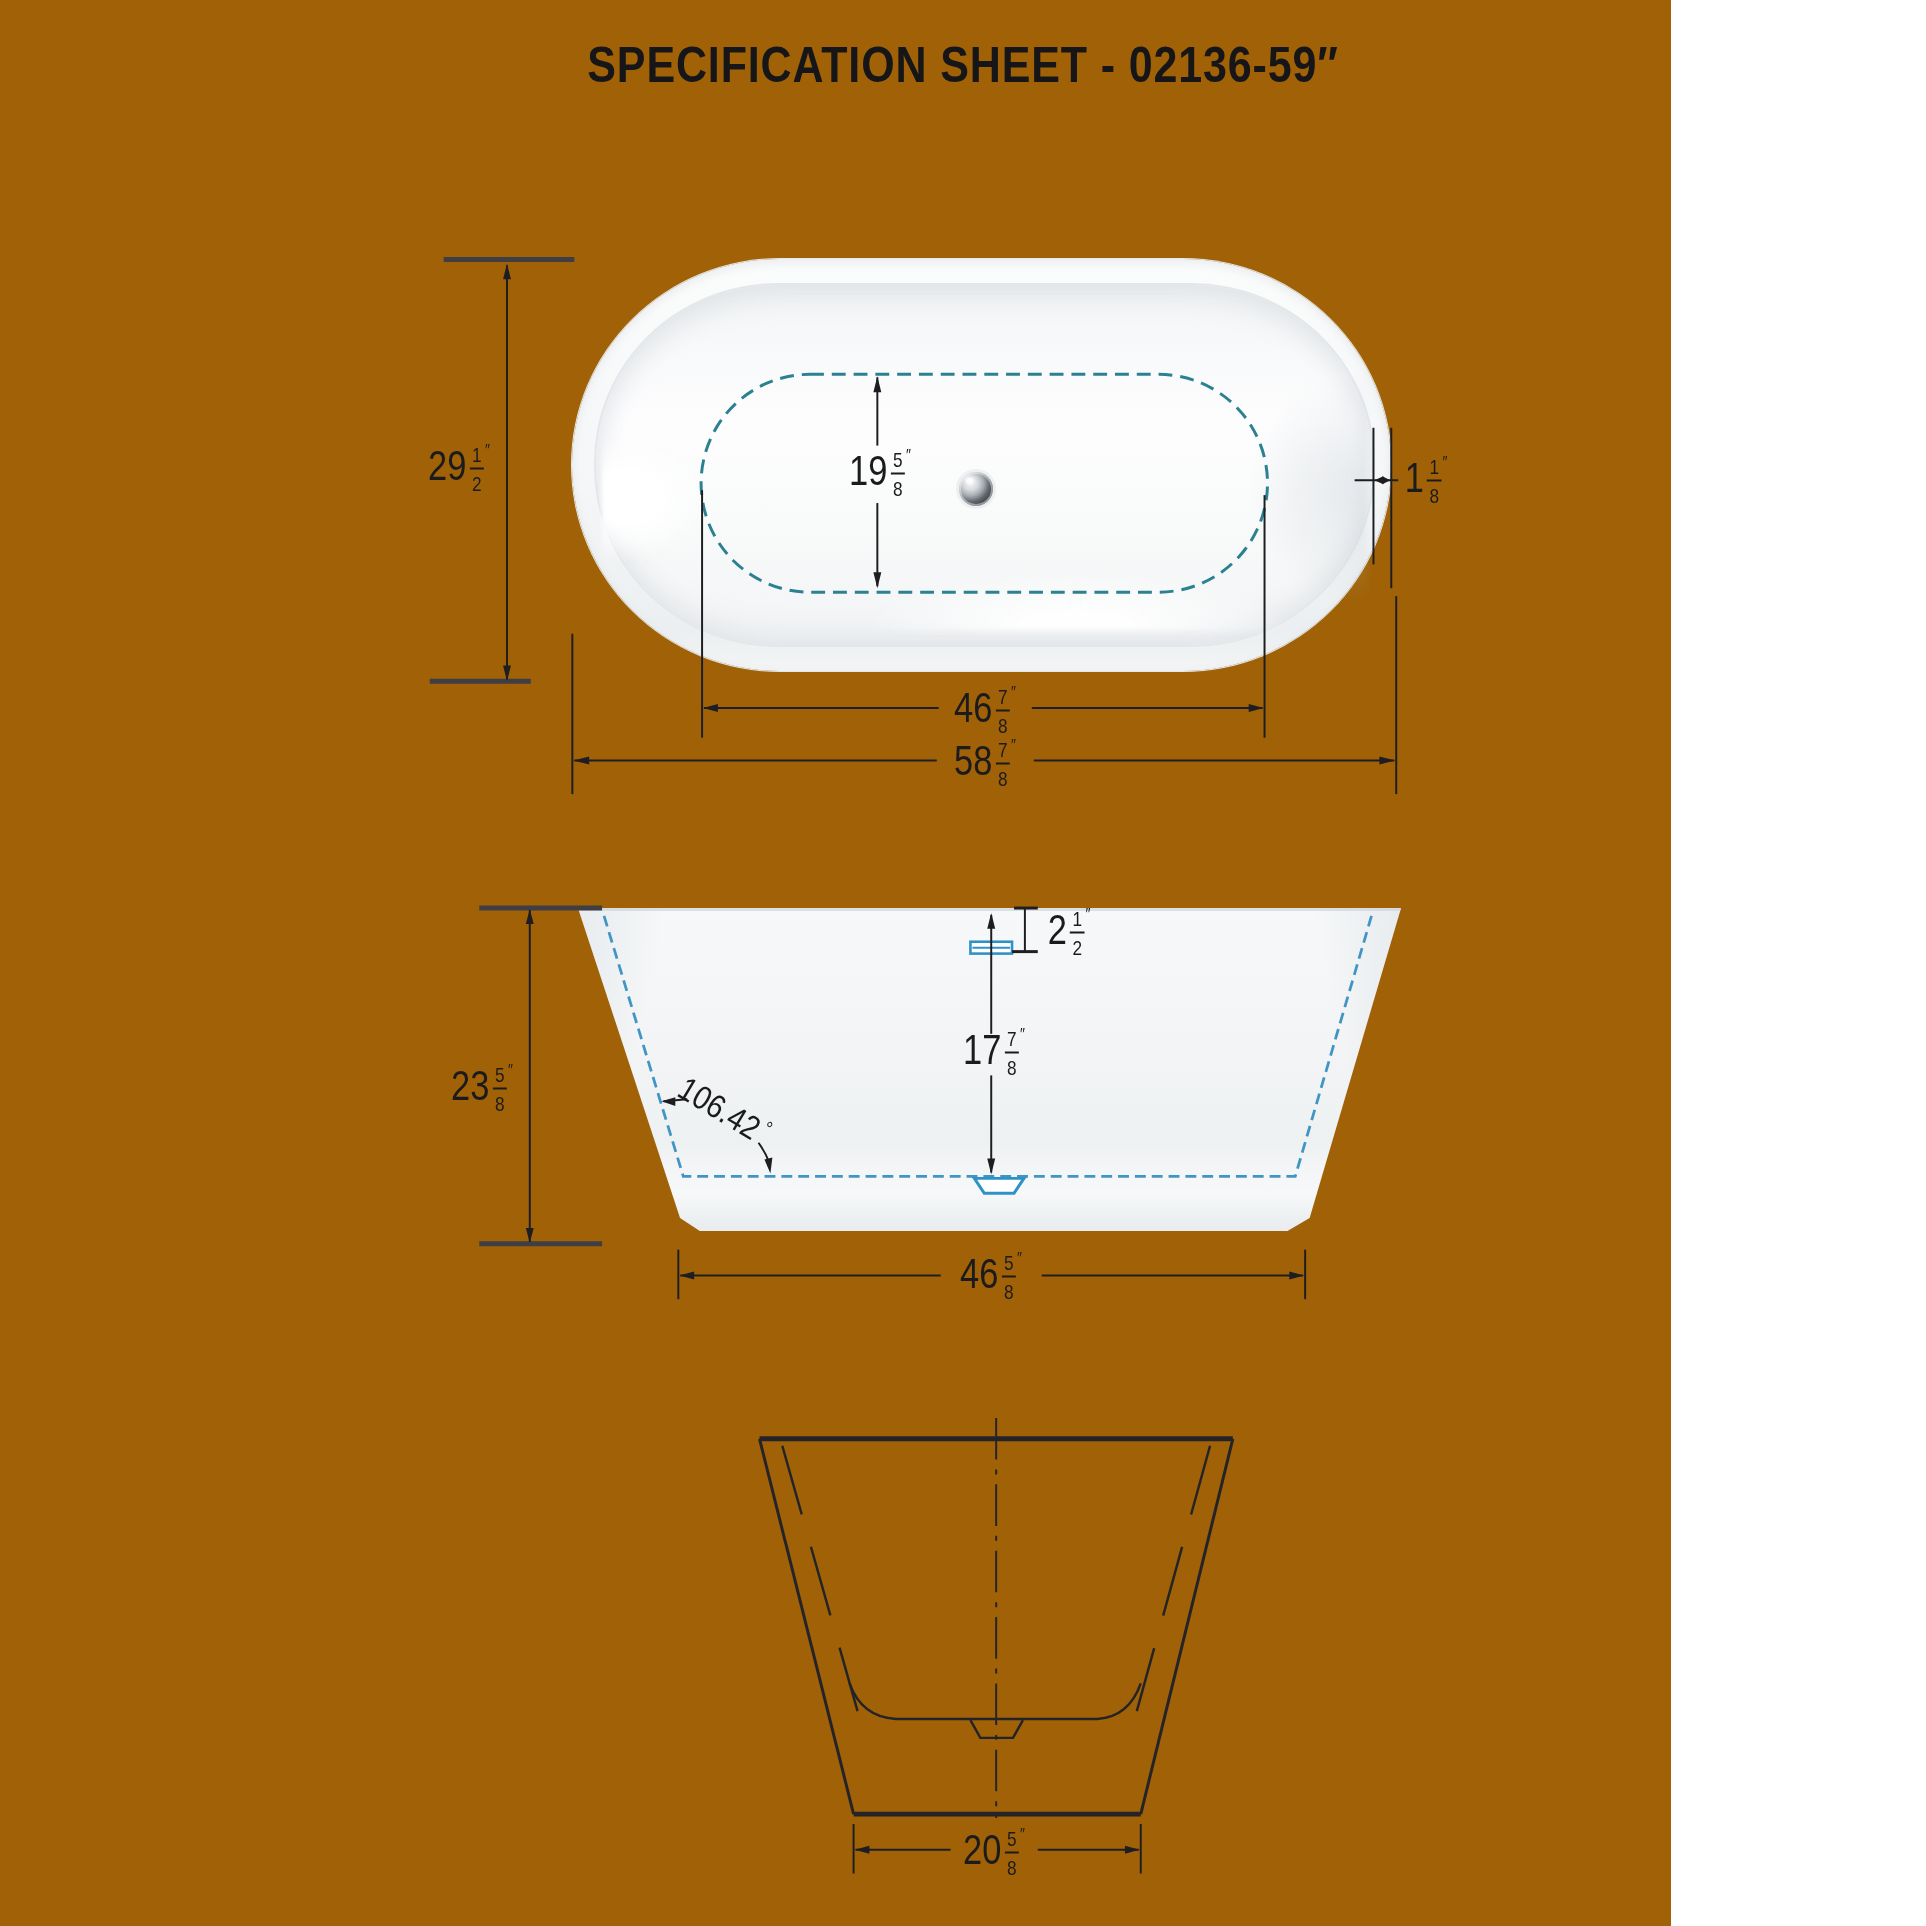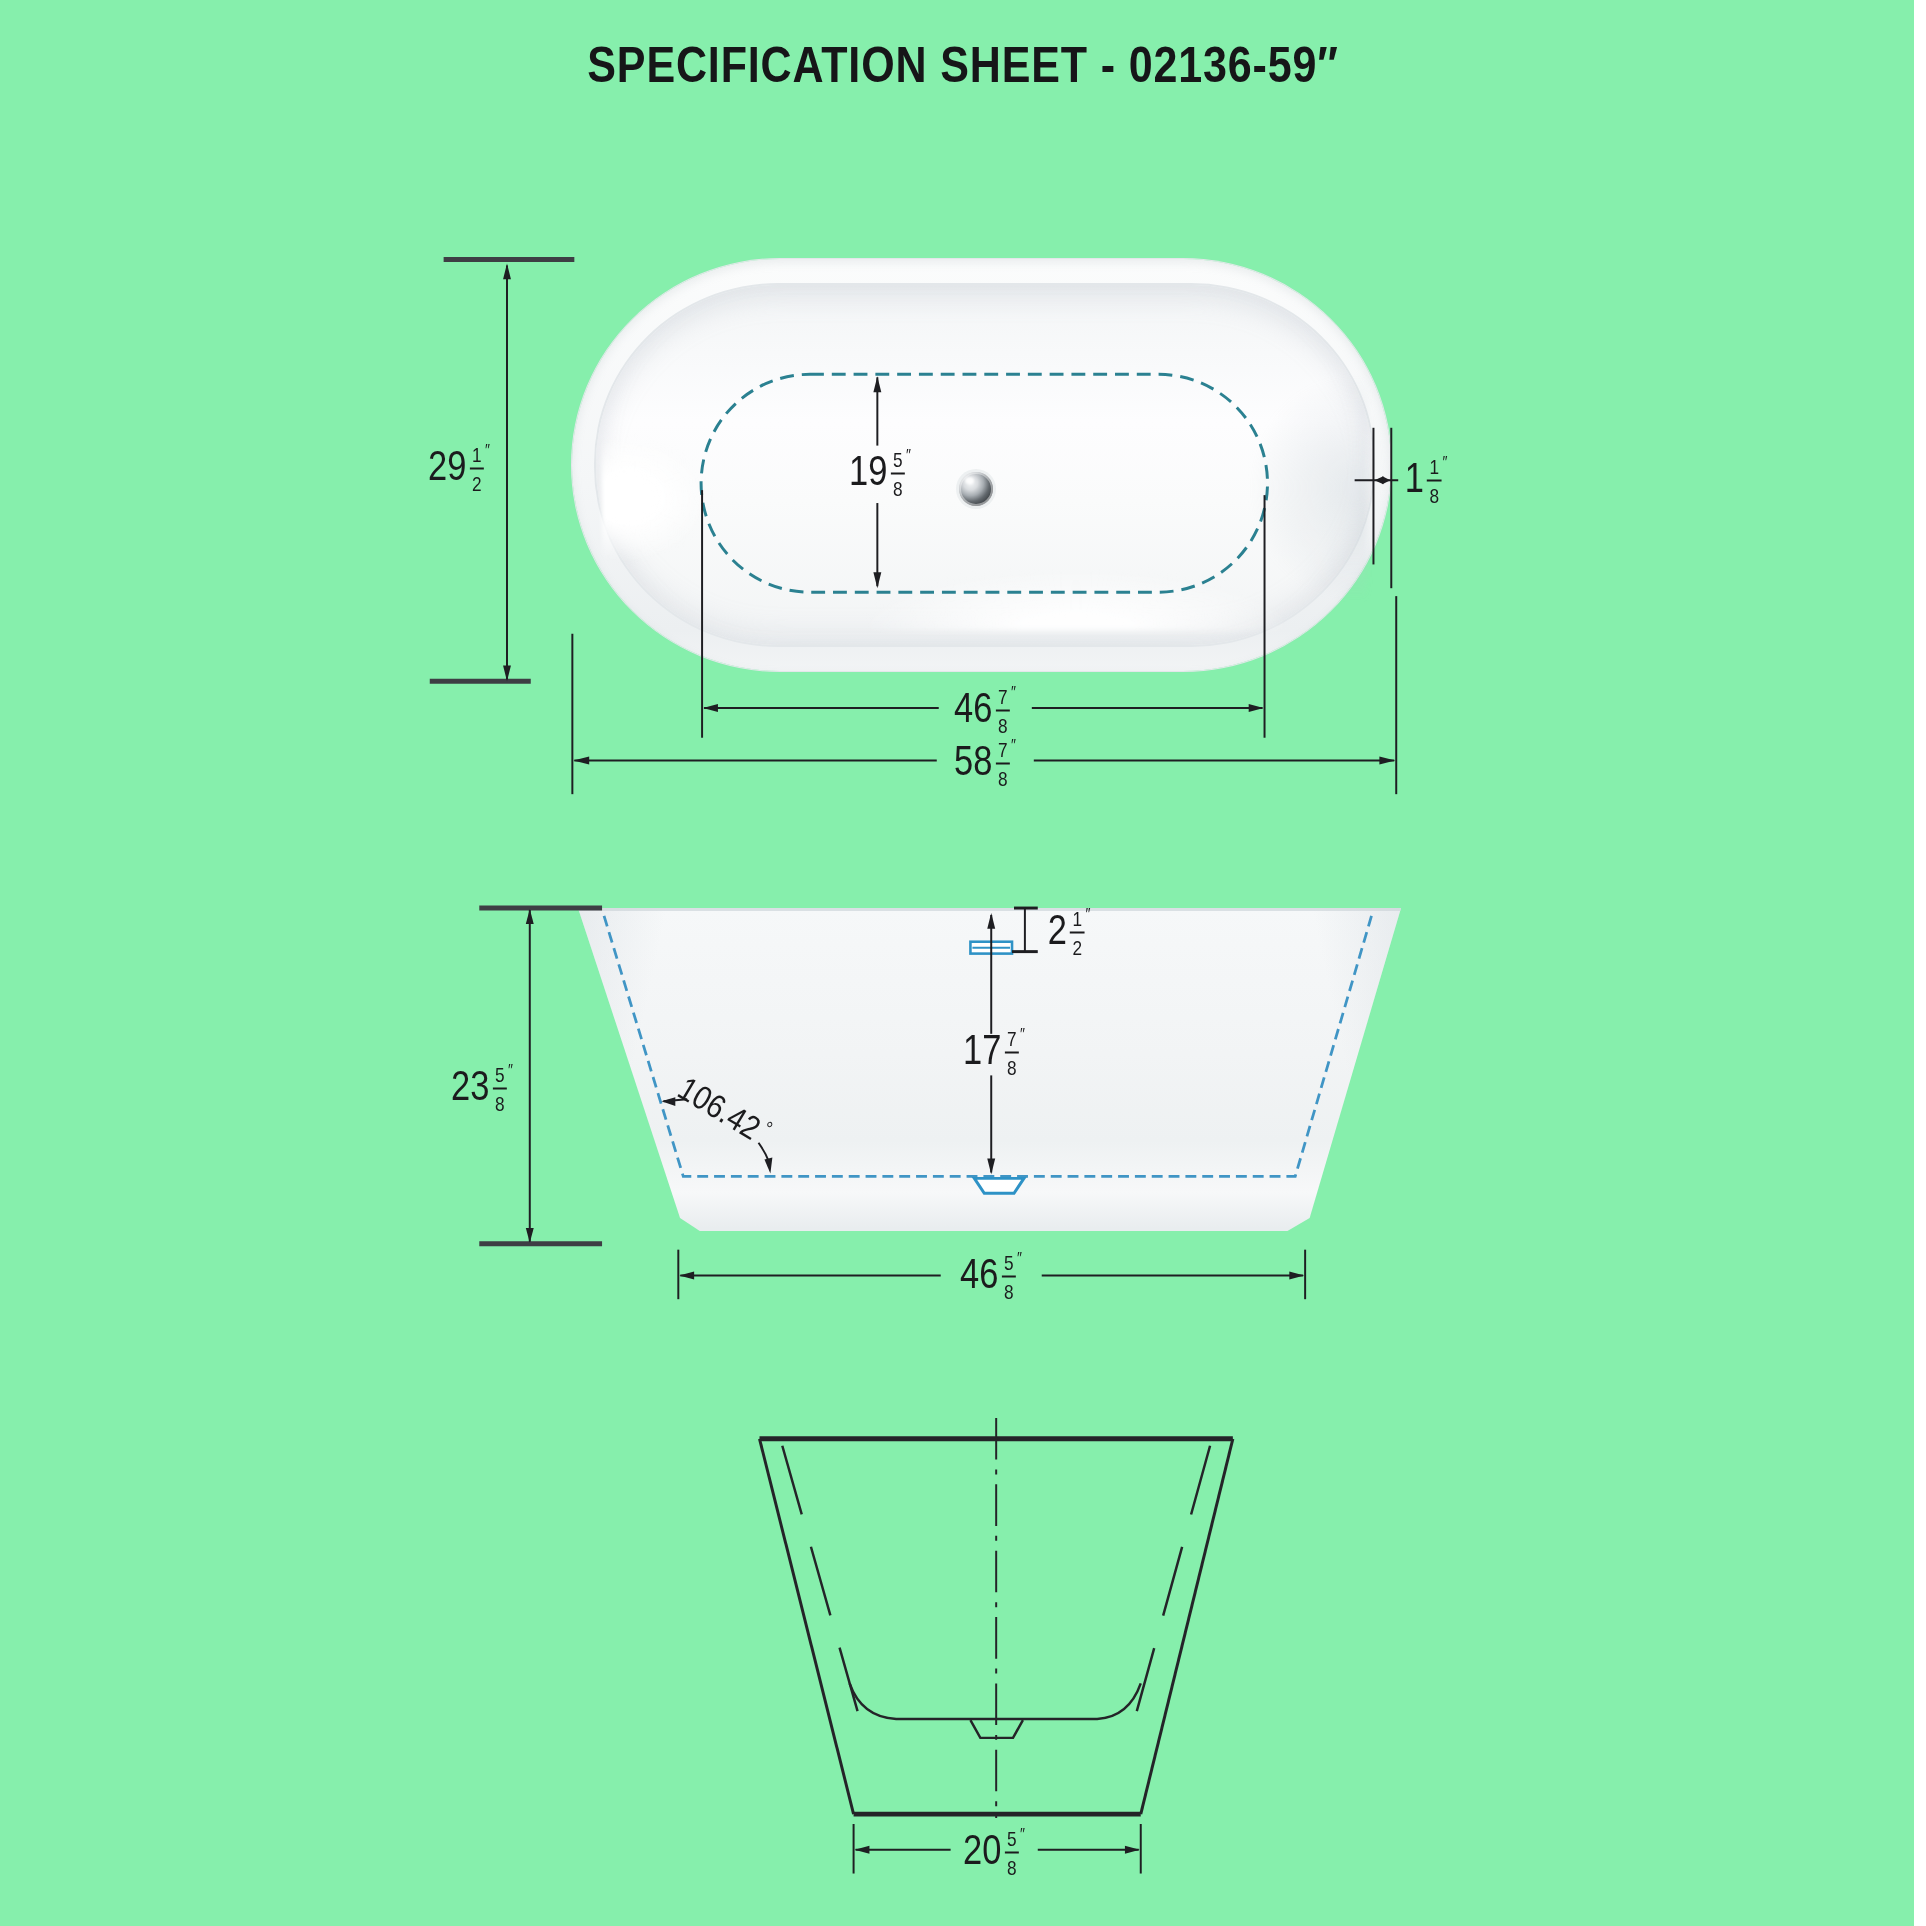--- a/index.html
+++ b/index.html
@@ -1,16 +1,16 @@
 <!DOCTYPE html>
 <html><head>
 <meta charset="utf-8">
 <style>
   html,body{margin:0;padding:0;background:#ffffff;}
-  .canvas{position:relative;width:1914px;height:1927px;background:#86efac;overflow:hidden;
+  .canvas{position:relative;width:1671px;height:1927px;background:#a16207;overflow:hidden;
           font-family:"Liberation Sans", sans-serif;}
   
   .title{position:absolute;left:963px;top:36px;transform:translateX(-50%) scaleX(.86);
          font-size:50px;font-weight:700;letter-spacing:1px;color:#161618;white-space:nowrap;}
   
   .tub-top{position:absolute;left:572px;top:259px;width:819px;height:412px;
            border-radius:208px/206px;
            background:linear-gradient(180deg,#fbfcfc 0%,#f4f6f7 55%,#eceff1 90%,#f2f4f5 100%);
            box-shadow:0 0 0 1px #e3e7ea, inset 0 4px 10px rgba(160,170,180,.18);}
   .tub-top .bowl{position:absolute;left:22px;right:16px;top:24px;bottom:24px;

